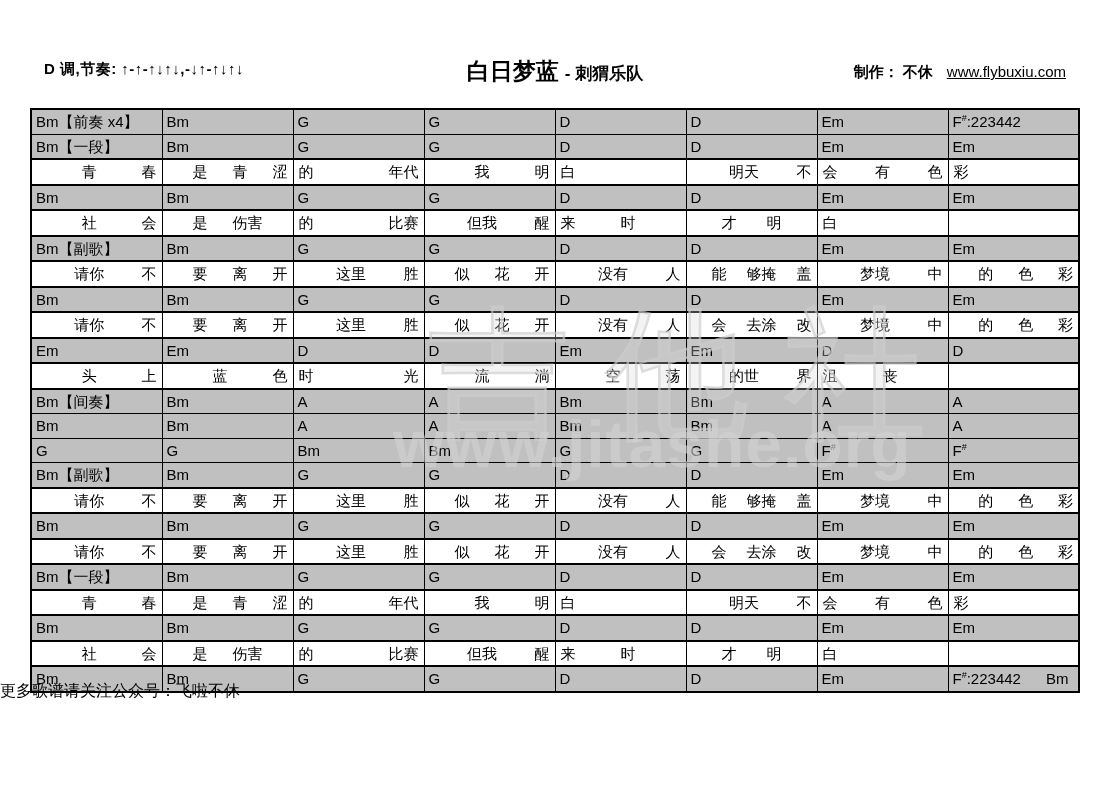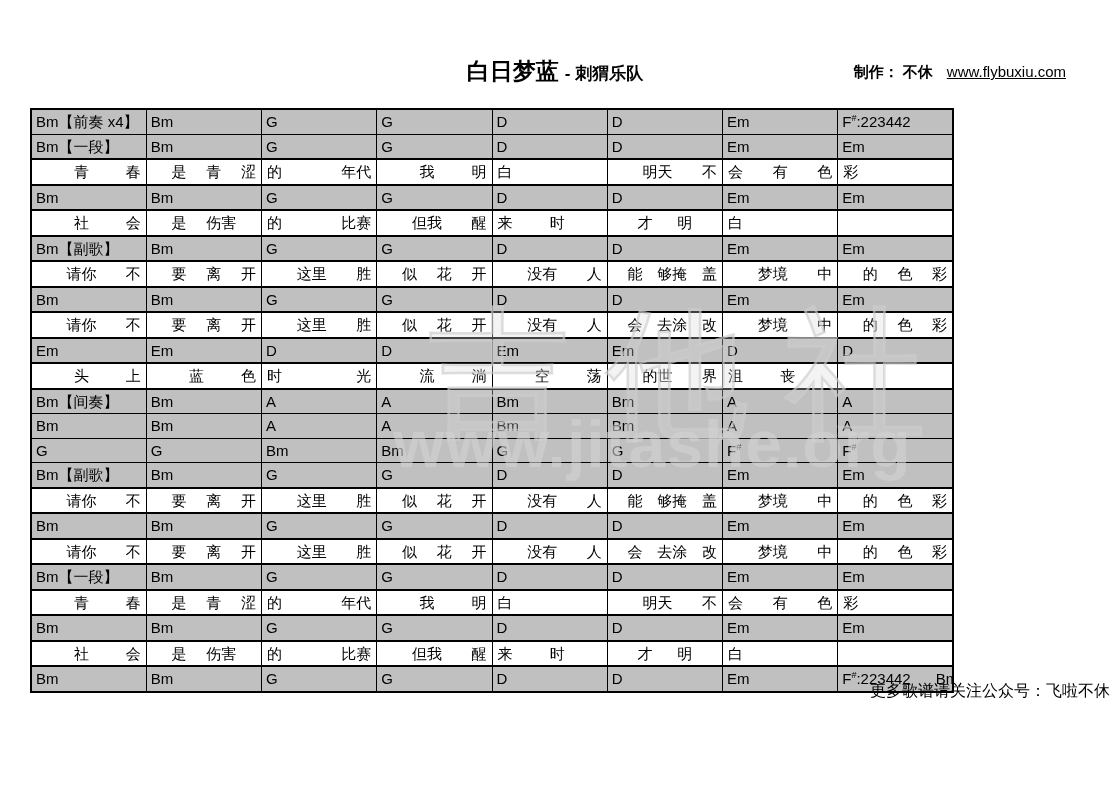--- a/index.html
+++ b/index.html
@@ -9,47 +9,48 @@
   }
   
   .hdr-left{position:absolute;left:44px;top:60px;font-size:15px;font-weight:600;letter-spacing:.5px;}
   .hdr-center{position:absolute;left:0;right:0;top:56px;text-align:center;}
   .hdr-center .song{font-size:23px;font-weight:bold;}
   .hdr-center .artist{font-size:17px;font-weight:bold;margin-left:6px;}
   .hdr-right{position:absolute;right:44px;top:63px;font-size:15px;font-weight:600;}
   .hdr-right .site{font-weight:normal;text-decoration:underline;margin-left:14px;color:#000;cursor:pointer;}
   
   table.grid{
-    position:absolute;left:30px;top:108px;width:924px;height:564px;
+    position:absolute;left:30px;top:108px;width:1050px;height:564px;
     border-collapse:collapse;table-layout:fixed;border:2px solid var(--border,#000);
   }
   table.grid td{
     border:1px solid var(--border,#000);height:23.5px;padding:0;overflow:hidden;
     vertical-align:middle;font-size:15px;line-height:1;
   }
   tr.chords td{background:var(--cell-gray,#c0c0c0);padding-left:4px;white-space:pre;}
   tr.chords td sup{font-size:9px;vertical-align:super;line-height:0;}
   tr.lyrics td{background:#fff;border-top:2px solid var(--border,#000);border-bottom:2px solid var(--border,#000);}
   .lyr{display:flex;justify-content:space-between;align-items:center;padding:0 5px;white-space:nowrap;}
   .lyr span{display:inline-block;}
   
   .wm{position:absolute;pointer-events:none;z-index:3;white-space:nowrap;}
   .wm-cn{
     left:428px;top:280px;font-size:142px;font-weight:normal;letter-spacing:36px;
     color:rgba(214,214,214,0.30);-webkit-text-stroke:2.5px rgba(205,205,205,0.65);
   }
   .wm-url{left:393px;top:406px;font-size:66px;font-weight:bold;color:rgba(210,210,210,0.60);letter-spacing:1px;}
   
-  .footer{position:absolute;left:0;right:0;top:681px;text-align:right;font-size:16px;}
+  .footer{position:absolute;left:0;right:0;top:681px;text-align:left;font-size:16px;}
 </style>
 </head>
 <body>
 
 <div class="sheet" style="--cell-gray: #c0c0c0; --border: #000000;">
 
+  <div class="hdr-left">D 调,节奏: ↑-↑-↑↓↑↓,-↓↑-↑↓↑↓</div>
 
   <div class="hdr-center">
     <span class="song">白日梦蓝</span><span class="artist">- 刺猬乐队</span>
   </div>
 
   <div class="hdr-right">
     <span>制作： 不休</span><span class="site">www.flybuxiu.com</span>
   </div>
 
   <table class="grid">

